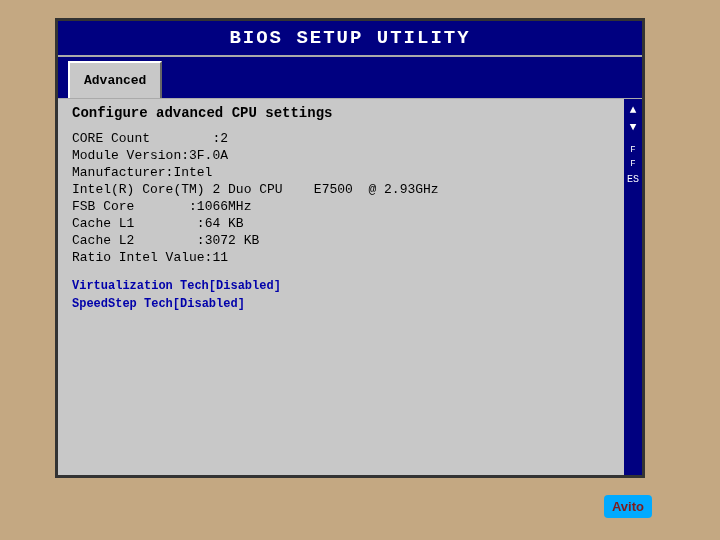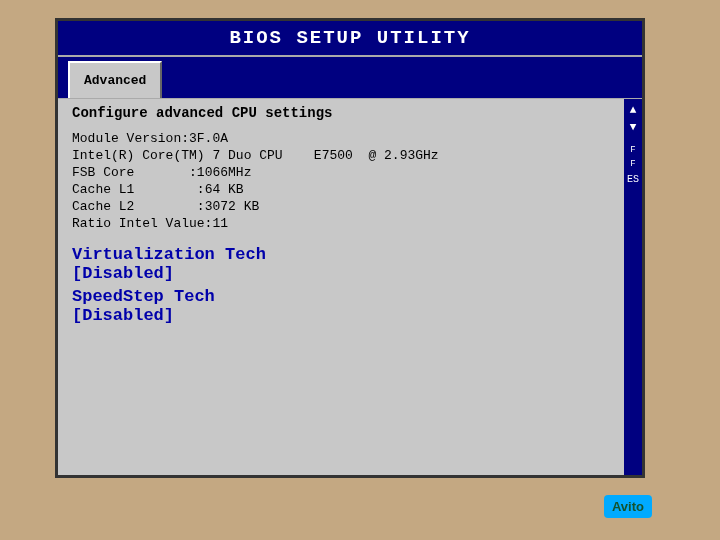--- a/index.html
+++ b/index.html
@@ -91,22 +91,21 @@
     .divider {
       height: 8px;
     }
 
     .setting-row {
       display: flex;
       justify-content: flex-start;
       margin: 4px 0;
       color: #0000aa;
       font-weight: bold;
-      font-size: 17px;
-      flex-direction: column;
+      font-size: 12px;
     }
 
     .setting-value {
       color: #0000aa;
     }
 
     .right-sidebar {
       position: absolute;
       right: 0;
       top: 0;
@@ -124,21 +123,21 @@
       color: #ffffff;
       font-size: 11px;
       line-height: 1.4;
     }
 
     .avito-badge {
       position: absolute;
       bottom: 22px;
       right: 68px;
       background: #00aaff;
-      color: #14532d;
+      color: #7f1d1d;
       padding: 4px 8px;
       font-family: Arial, sans-serif;
       font-size: 13px;
       font-weight: bold;
       border-radius: 4px;
     }
   </style>
 </head>
 <body>
 
@@ -154,24 +153,31 @@
     <div class="tab-active">
       <span>Advanced</span>
     </div>
   </div>
 
   <div class="content">
 
     <div class="section-title">Configure advanced CPU settings</div>
 
     <div class="info-line">
+      <span>CORE Count</span>
+      <span>&nbsp;&nbsp;&nbsp;&nbsp;&nbsp;&nbsp;&nbsp;:2</span>
+    </div>
+    <div class="info-line">
       <span>Module Version:3F.0A</span>
     </div>
+    <div class="info-line">
+      <span>Manufacturer:Intel</span>
+    </div>
     <div class="cpu-line">
-      <span>Intel(R) Core(TM) 7 Duo CPU</span>
+      <span>Intel(R) Core(TM) 2 Duo CPU</span>
       <span>&nbsp;&nbsp;&nbsp;&nbsp;E7500&nbsp;&nbsp;@&nbsp;2.93GHz</span>
     </div>
     <div class="info-line">
       <span>FSB Core</span>
       <span>&nbsp;&nbsp;&nbsp;&nbsp;&nbsp;&nbsp;:1066MHz</span>
     </div>
     <div class="info-line">
       <span>Cache L1</span>
       <span>&nbsp;&nbsp;&nbsp;&nbsp;&nbsp;&nbsp;&nbsp;:64 KB</span>
     </div>

